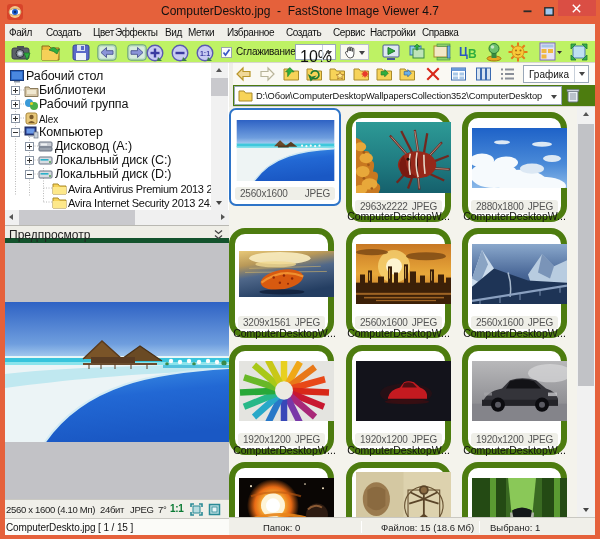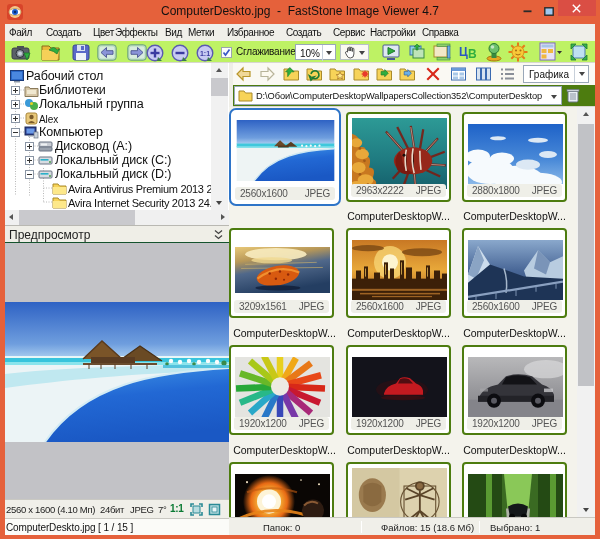--- a/index.html
+++ b/index.html
@@ -11,34 +11,34 @@
 #closebtn{left:558px;top:0;width:38px;height:16px;background:#da4e44}
 
 #menubar{left:5px;top:24px;width:590px;height:17px;background:#f0efe9;font-size:10px;color:#111}
 #menubar span{position:absolute;top:3px;white-space:nowrap;letter-spacing:-0.4px}
 
 #toolbar{left:5px;top:41px;width:590px;height:22px;background:#bef264;border-bottom:1px solid #d8d7cf}
 
 #tree{left:5px;top:63px;width:224px;height:147px;background:#fff;font-size:12.5px;color:#111;overflow:hidden}
 #tree span{white-space:nowrap;line-height:13px;letter-spacing:-0.1px}
 #treehs{left:5px;top:210px;width:224px;height:15px;background:#f0f0f0}
-#prevhdr{left:5px;top:225px;width:224px;height:18px;background:#efeee7;border-top:1px solid #b9b8b2;border-bottom:1px solid #14532d;font-size:12px;color:#222}
+#prevhdr{left:5px;top:225px;width:224px;height:18px;background:#efeee7;border-top:1px solid #b9b8b2;border-bottom:5px solid #14532d;font-size:12px;color:#222}
 #preview{left:5px;top:243px;width:224px;height:256px;background:#c2c2c6}
 #infobar{left:5px;top:499px;width:224px;height:19px;background:#f0efe9;border-top:1px solid #c9c8c2;font-size:9.5px;color:#222;letter-spacing:-0.3px;white-space:nowrap}
 #filebar{left:5px;top:518px;width:224px;height:17px;background:#fbfbf8;border-top:1px solid #c9c8c2;font-size:11px;color:#111}
 
 #split{left:229px;top:63px;width:4px;height:472px;background:#efeee7}
 
 #navrow{left:233px;top:63px;width:362px;height:22px;background:#faf9f3}
 #addrrow{left:233px;top:85px;width:362px;height:22px;background:#4d7c0f;border-bottom:1px solid #d8d7cf}
 #thumbs{left:229px;top:107px;width:366px;height:410px;background:#f4f3ec}
 #vscroll{left:577px;top:107px;width:18px;height:410px;background:#f1f1f1}
 #statusbar{left:229px;top:517px;width:366px;height:18px;background:#f0efe9;border-top:1px solid #c9c8c2;font-size:9.5px;color:#222}
 
-.tb{position:absolute;width:105px;height:90px;background:#fff;border:2px solid #4d7c0f;border-radius:4px}
+.tb{position:absolute;width:105px;height:110px;background:#fff;border:6px solid #4d7c0f;border-radius:16px}
 .tb .cap{position:absolute;left:3px;right:3px;bottom:3px;height:13px;background:#efefe8;border-radius:3px;font-size:10px;color:#555}
 .tb .cap .l{position:absolute;left:5px;top:1px;letter-spacing:-0.2px}
 .tb .cap .r{position:absolute;right:5px;top:1px;letter-spacing:-0.2px}
 .tb svg{position:absolute}
 .fn{position:absolute;width:115px;text-align:center;font-size:10.5px;color:#111;white-space:nowrap}
 .sep{position:absolute;top:3px;width:1px;height:12px;background:#c9c8c2;border-right:1px solid #fff}
 .tri-d{width:0;height:0;border-left:3.5px solid transparent;border-right:3.5px solid transparent;border-top:4.5px solid #444;position:absolute}
 .tri-u{width:0;height:0;border-left:3.5px solid transparent;border-right:3.5px solid transparent;border-bottom:4.5px solid #555;position:absolute}
 .tri-l{width:0;height:0;border-top:3.5px solid transparent;border-bottom:3.5px solid transparent;border-right:4.5px solid #555;position:absolute}
 .tri-r{width:0;height:0;border-top:3.5px solid transparent;border-bottom:3.5px solid transparent;border-left:4.5px solid #555;position:absolute}
@@ -124,21 +124,21 @@
  <svg class="abs" style="left:191px;top:3px" width="18" height="18" viewBox="0 0 18 18">
   <circle cx="9" cy="9" r="7.8" fill="#c8caf2" stroke="#5a5ab0" stroke-width="1.4"></circle>
   <text x="9" y="12" font-size="7" font-weight="bold" fill="#3a3aa0" text-anchor="middle" font-family="Liberation Sans">1:1</text>
   <path d="M12 13 l4 4 h-5 z" fill="#3a7a4a"></path>
  </svg>
  <svg class="abs" style="left:216px;top:6px" width="11" height="11" viewBox="0 0 11 11">
   <rect x="0.5" y="0.5" width="10" height="10" fill="#fdfdfd" stroke="#9aa4ae"></rect>
   <path d="M2.5 5.5 L4.5 8 L8.5 2.5" fill="none" stroke="#3a5ac8" stroke-width="1.7"></path>
  </svg>
  <span class="abs" style="left:231px;top:5px;font-size:10px;color:#111;letter-spacing:-0.2px">Сглаживание</span>
- <div class="abs" style="left:290px;top:3px;width:41px;height:16px;background:#fff;border:1px solid #9aa8b8;font-size:10px;color:#111">
+ <div class="abs" style="left:290px;top:3px;width:41px;height:16px;background:#fff;border:1px solid #9aa8b8;font-size:16px;color:#111">
    <span style="position:absolute;left:4px;top:3px">10%</span>
    <span class="tri-d" style="right:3px;top:6px"></span>
    <div style="position:absolute;right:12px;top:0;width:1px;height:16px;background:#c8d0da"></div>
  </div>
  <div class="abs" style="left:335px;top:3px;width:29px;height:16px;background:#faf9f3;border:1px solid #b8c0c8;font-size:10px">
    <svg style="position:absolute;left:3px;top:1px" width="13" height="13" viewBox="0 0 13 13">
         <path d="M3.5 6 V2.5 a0.8 0.8 0 0 1 1.6 0 V5 M5.1 5 V1.8 a0.8 0.8 0 0 1 1.6 0 V5 M6.7 5 V2.2 a0.8 0.8 0 0 1 1.6 0 V5.5 M8.3 5.5 V3 a0.8 0.8 0 0 1 1.6 0 V8 q0 4 -3.5 4 q-2.5 0 -3.2 -2 L1.6 7.2 q-0.6 -1.2 0.6 -1.6 q0.8 -0.2 1.3 0.8" fill="#fff" stroke="#444" stroke-width="0.9"></path>
       </svg>
    <span class="tri-d" style="right:3px;top:6px"></span>
  </div>
@@ -240,21 +240,21 @@
   <svg class="abs" style="left:10px;top:37px" width="9" height="9">
         <rect x="0.5" y="0.5" width="8" height="8" fill="#fff" stroke="#8a95a4"></rect>
         <line x1="2" y1="4.5" x2="7" y2="4.5" stroke="#333"></line>
         <line x1="4.5" y1="2" x2="4.5" y2="7" stroke="#333"></line>
       </svg>
   <svg class="abs" style="left:23px;top:35px" width="15" height="13">
         <circle cx="5" cy="5" r="4" fill="#3a9ad8"></circle>
         <circle cx="10" cy="8" r="4" fill="#4ab04a"></circle>
         <circle cx="7.5" cy="5.5" r="1.5" fill="#e8d020"></circle>
       </svg>
-  <span class="abs" style="left:38px;top:35px">Локальный группа</span>
+  <span class="abs" style="left:38px;top:35px">Рабочий группа</span>
 
   <svg class="abs" style="left:10px;top:51px" width="9" height="9">
         <rect x="0.5" y="0.5" width="8" height="8" fill="#fff" stroke="#8a95a4"></rect>
         <line x1="2" y1="4.5" x2="7" y2="4.5" stroke="#333"></line>
         <line x1="4.5" y1="2" x2="4.5" y2="7" stroke="#333"></line>
       </svg>
   <svg class="abs" style="left:23px;top:49px" width="15" height="13">
         <rect x="2" y="1" width="11" height="11" rx="2" fill="#e8c87a" stroke="#a8863a"></rect>
         <circle cx="7.5" cy="5" r="2.2" fill="#7a5a2a"></circle>
         <path d="M4 11 q3.5 -4 7 0 z" fill="#7a5a2a"></path>

